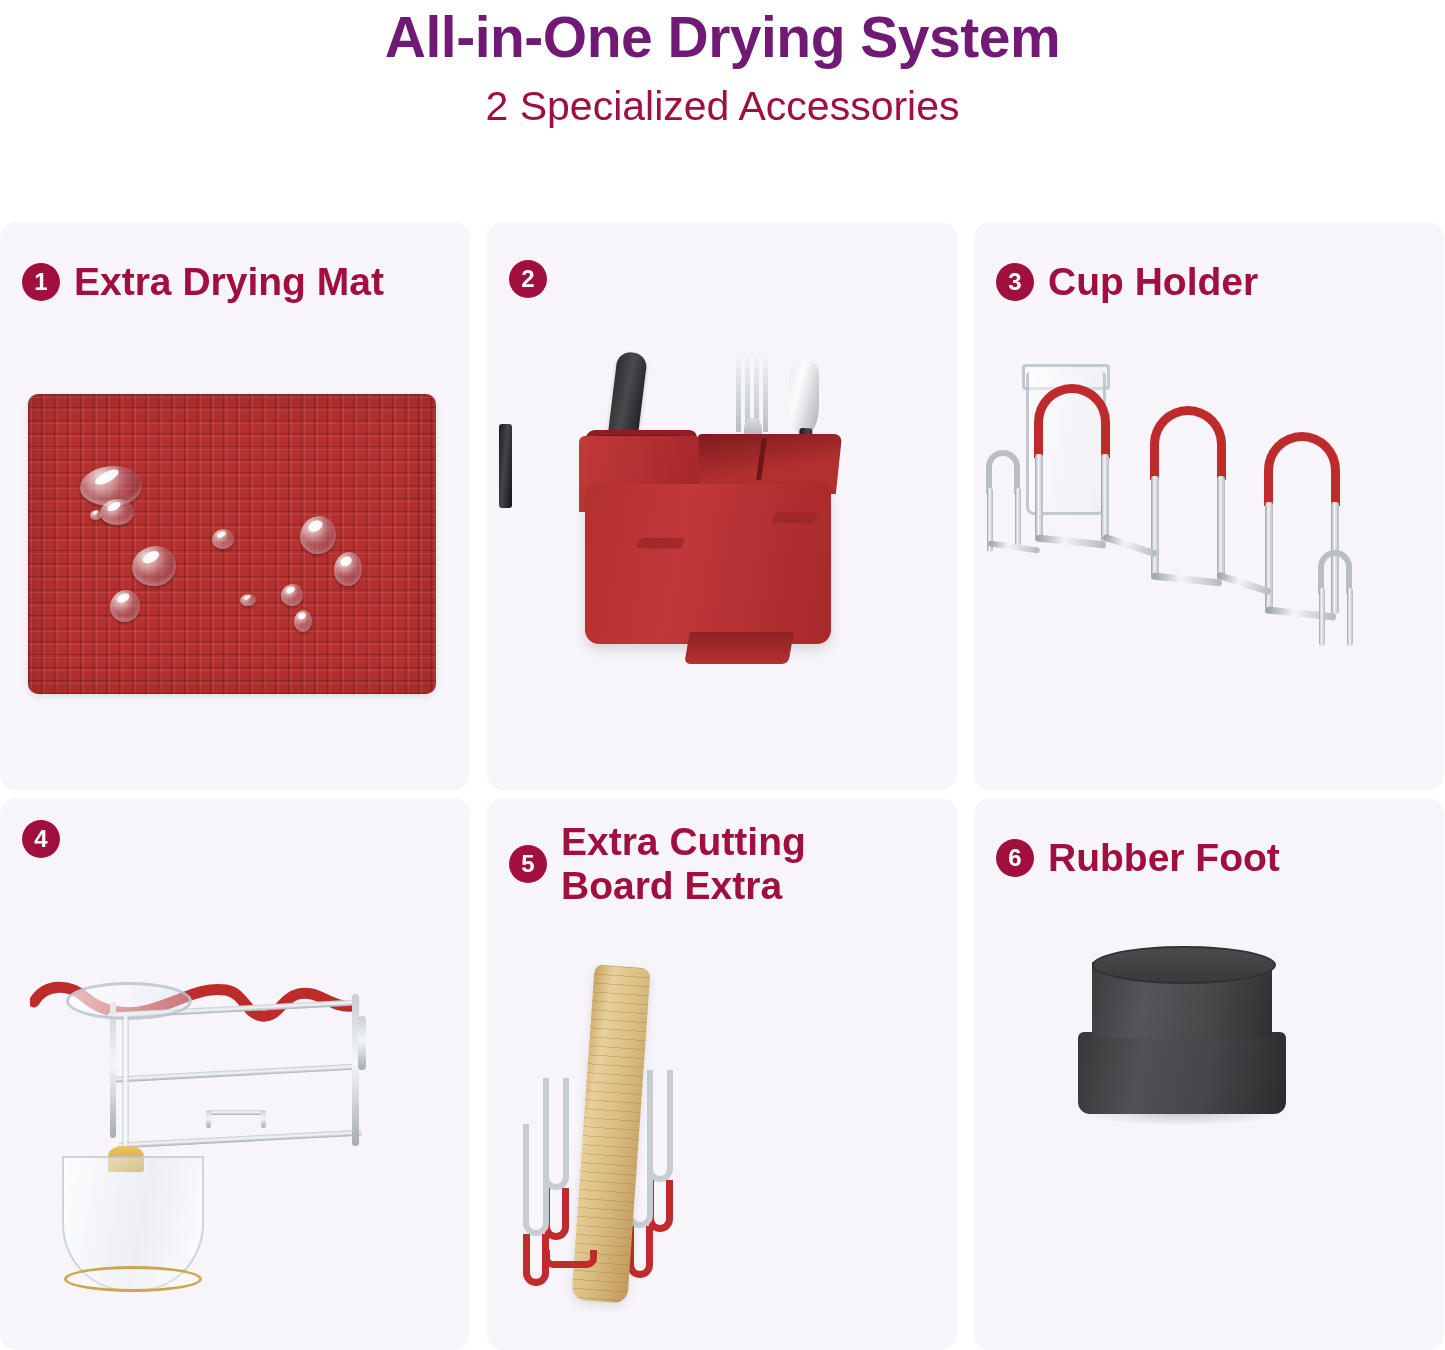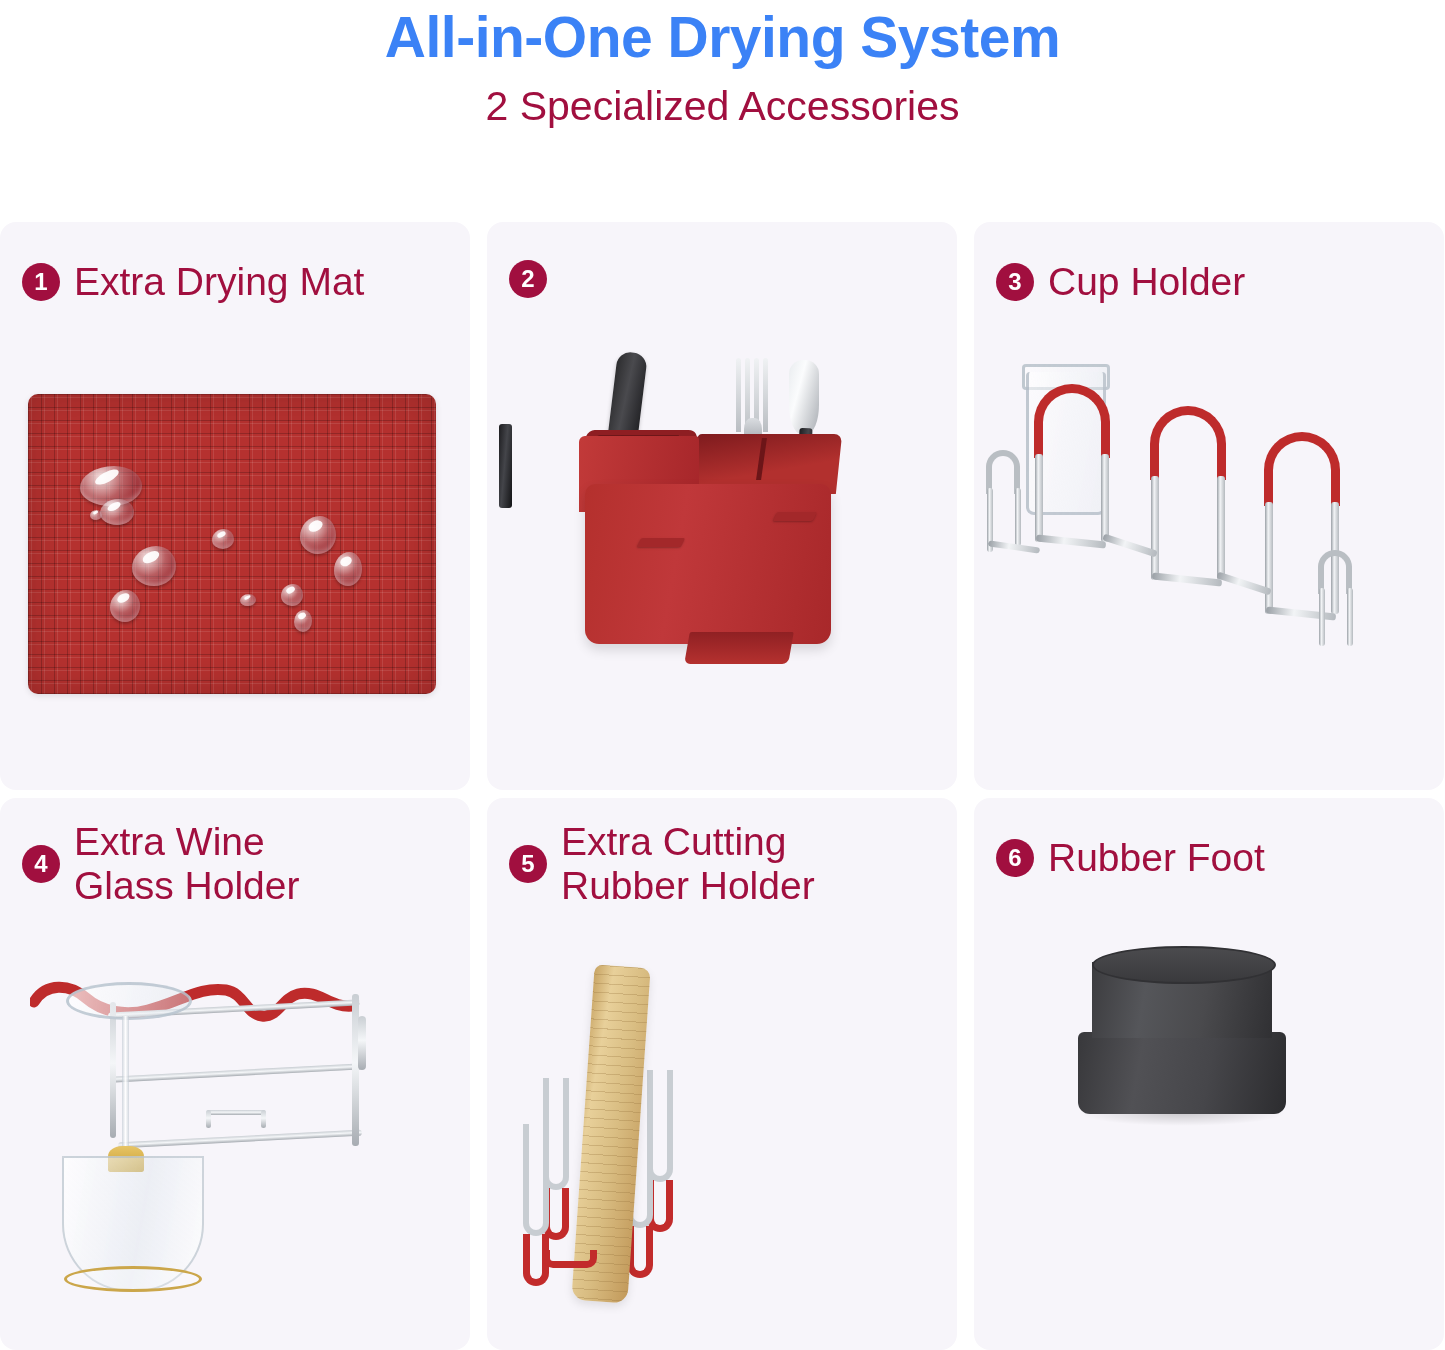--- a/index.html
+++ b/index.html
@@ -17,21 +17,21 @@
 
   
   .header {
     width: 100%;
     padding-top: 8px;
     text-align: center;
   }
   .main-title {
     font-size: 57px;
     font-weight: bold;
-    color: #3b82f6;
+    color: #701a75;
     letter-spacing: -0.5px;
     line-height: 1.05;
     margin: 0;
     padding: 0;
   }
   .sub-title {
     font-size: 41px;
     font-weight: 400;
     color: #A10F3F;
     margin: 0;
@@ -78,21 +78,21 @@
     font-size: 24px;
     font-weight: bold;
     display: flex;
     align-items: center;
     justify-content: center;
     line-height: 1;
   }
   .card-title {
     font-size: 39px;
     color: #A10F3F;
-    font-weight: 400;
+    font-weight: 700;
     line-height: 1.12;
     white-space: pre-line;
   }
 
   
   .stage {
     position: absolute;
     left: 0;
     right: 0;
     bottom: 0;
@@ -496,22 +496,20 @@
 
       <div class="arch" style="left:344px; top:208px; width:34px; height:44px; border-width:6px;"></div>
       <div class="wire" style="left:345px; top:246px; width:6px; height:58px;"></div>
       <div class="wire" style="left:373px; top:246px; width:6px; height:58px;"></div>
     </div>
   </div>
 
   <div class="card">
     <div class="card-head two-line">
       <div class="badge">4</div>
-      <div class="card-title">Extra Wine
-Glass Holder</div>
     </div>
     <div class="stage two-line">
 
       <svg class="wave" viewBox="0 0 330 62">
         <path d="M4 26 C 16 6, 40 8, 56 22 C 72 36, 96 40, 118 34 C 150 26, 170 10, 196 14 C 214 17, 216 38, 232 40 C 248 42, 252 22, 268 18 C 288 13, 300 32, 322 30" fill="none" stroke="#BE2B2B" stroke-width="11" stroke-linecap="round" stroke-linejoin="round"></path>
       </svg>
 
       <div class="wg-frame-bar" style="left:108px; top:48px; width:252px; height:6px; transform:rotate(-3deg);"></div>
       <div class="wg-frame-bar" style="left:112px; top:112px; width:250px; height:6px; transform:rotate(-3deg);"></div>
       <div class="wg-frame-bar" style="left:118px; top:178px; width:244px; height:6px; transform:rotate(-3deg);"></div>
@@ -527,21 +525,21 @@
       <div class="wine-gold"></div>
       <div class="wine-bowl"></div>
       <div class="wine-rim"></div>
     </div>
   </div>
 
   <div class="card">
     <div class="card-head two-line">
       <div class="badge">5</div>
       <div class="card-title">Extra Cutting
-Rubber Holder</div>
+Board Extra</div>
     </div>
     <div class="stage two-line">
 
       <div class="clip" style="left:160px; top:112px;"></div>
       <div class="clip-red" style="left:160px; top:222px;"></div>
       <div class="clip" style="left:140px; top:158px;"></div>
       <div class="clip-red" style="left:140px; top:268px;"></div>
 
       <div class="board">
         <div class="board-grain"></div>

